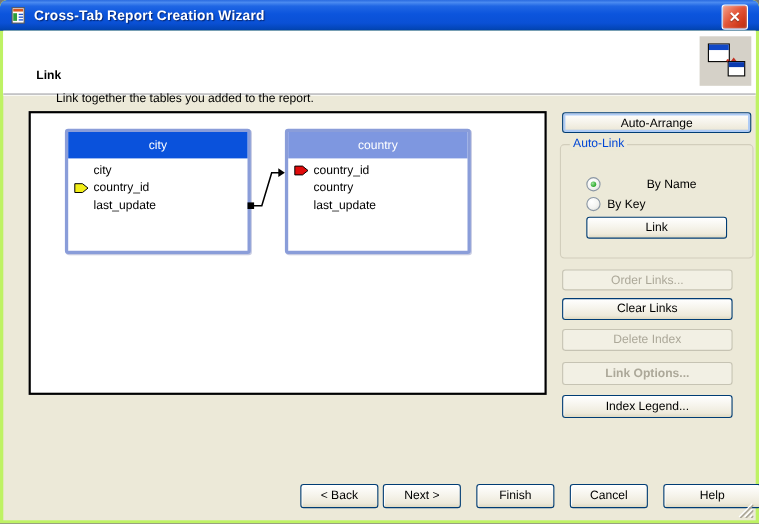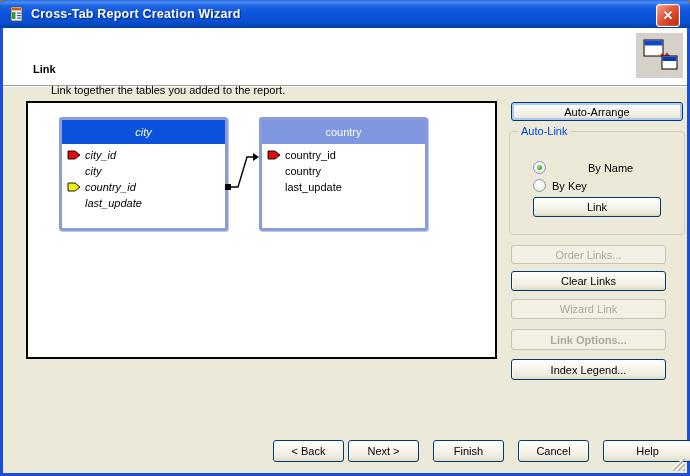--- a/index.html
+++ b/index.html
@@ -1,19 +1,19 @@
 <!DOCTYPE html>
 <html><head>
 <meta charset="utf-8">
 <style>
   html,body{margin:0;padding:0;background:#777;}
   .window{
     position:relative; width:690px; height:476px; overflow:hidden;
     font-family:"Liberation Sans",sans-serif; font-size:11px;
-    background:#1d4ed8; border-radius:6px 6px 0 0;
+    background:#bef264; border-radius:6px 6px 0 0;
   }
   
   .titlebar{
     position:absolute; left:0; top:0; width:690px; height:28px;
     background:linear-gradient(180deg,#2a6be0 0%,#4a8af0 8%,#1f66e4 20%,#0c55dd 45%,#0a50d5 75%,#0346b8 93%,#0240a0 100%);
     border-radius:6px 6px 0 0;
   }
   .titleicon{position:absolute; left:9px; top:6px; width:16px; height:16px;}
   .titletext{
     position:absolute; left:31px; top:0; height:28px; line-height:28px;
@@ -127,31 +127,23 @@
       <rect x="8" y="7" width="19" height="16" fill="#fff" stroke="#000"></rect>
       <rect x="8.5" y="7.5" width="18" height="5" fill="#1048c8"></rect>
       <polyline points="25,21 28,25 31,21 34,25" fill="none" stroke="#c03022" stroke-width="2.2"></polyline>
       <rect x="26" y="23" width="15" height="13" fill="#fff" stroke="#000"></rect>
       <rect x="26.5" y="23.5" width="14" height="4.5" fill="#0a3ab0"></rect>
     </svg>
   </div>
 
   <div class="canvas">
 
-    <div class="dbtable t-city" style="left:31px; top:14px;font-style:italic;">
+    <div class="dbtable t-city" style="left:31px; top:14px;">
       <div class="hdr">city</div>
       <div class="rows">
-        <div class="frow">
-          <span class="key-icon primary-key-icon">
-              <svg width="14" height="10" viewBox="0 0 14 10">
-                <polygon points="1,1 8,1 13,5 8,9 1,9" fill="currentColor" stroke="#000" stroke-width="0.9"></polygon>
-              </svg>
-            </span>
-          <span>city_id</span>
-        </div>
         <div class="frow">
           <span class="key-icon">
               <svg width="14" height="10" viewBox="0 0 14 10">
                 <polygon points="1,1 8,1 13,5 8,9 1,9" fill="currentColor" stroke="#000" stroke-width="0.9"></polygon>
               </svg>
             </span>
           <span>city</span>
         </div>
         <div class="frow">
           <span class="key-icon foreign-key-icon">
@@ -221,21 +213,21 @@
     </div>
     <div class="radio-row" style="left:23px; top:47px;">
       <span class="radio unselected"></span>
       <span class="rlabel">By Key</span>
     </div>
   </div>
   <div class="xpbtn enabled" style="left:533px; top:197px; width:128px; height:20px;">Link</div>
 
   <div class="xpbtn disabled" style="left:511px; top:245px; width:155px; height:19px;">Order Links...</div>
   <div class="xpbtn enabled" style="left:511px; top:271px; width:155px; height:20px;">Clear Links</div>
-  <div class="xpbtn disabled" style="left:511px; top:299px; width:155px; height:20px;">Wizard Link</div>
+  <div class="xpbtn disabled" style="left:511px; top:299px; width:155px; height:20px;">Delete Index</div>
   <div class="xpbtn disabled" style="left:511px; top:329px; width:155px; height:21px;font-weight:bold;">Link Options...</div>
   <div class="xpbtn enabled" style="left:511px; top:359px; width:155px; height:21px;">Index Legend...</div>
 
   <div class="xpbtn" style="left:273px; top:440px; width:71px; height:22px;">&lt; Back</div>
   <div class="xpbtn" style="left:348px; top:440px; width:71px; height:22px;">Next &gt;</div>
   <div class="xpbtn" style="left:433px; top:440px; width:71px; height:22px;">Finish</div>
   <div class="xpbtn" style="left:518px; top:440px; width:71px; height:22px;text-align:center;">Cancel</div>
   <div class="xpbtn" style="left:603px; top:440px; width:89px; height:22px;">Help</div>
 
   <div class="resize-grip">

